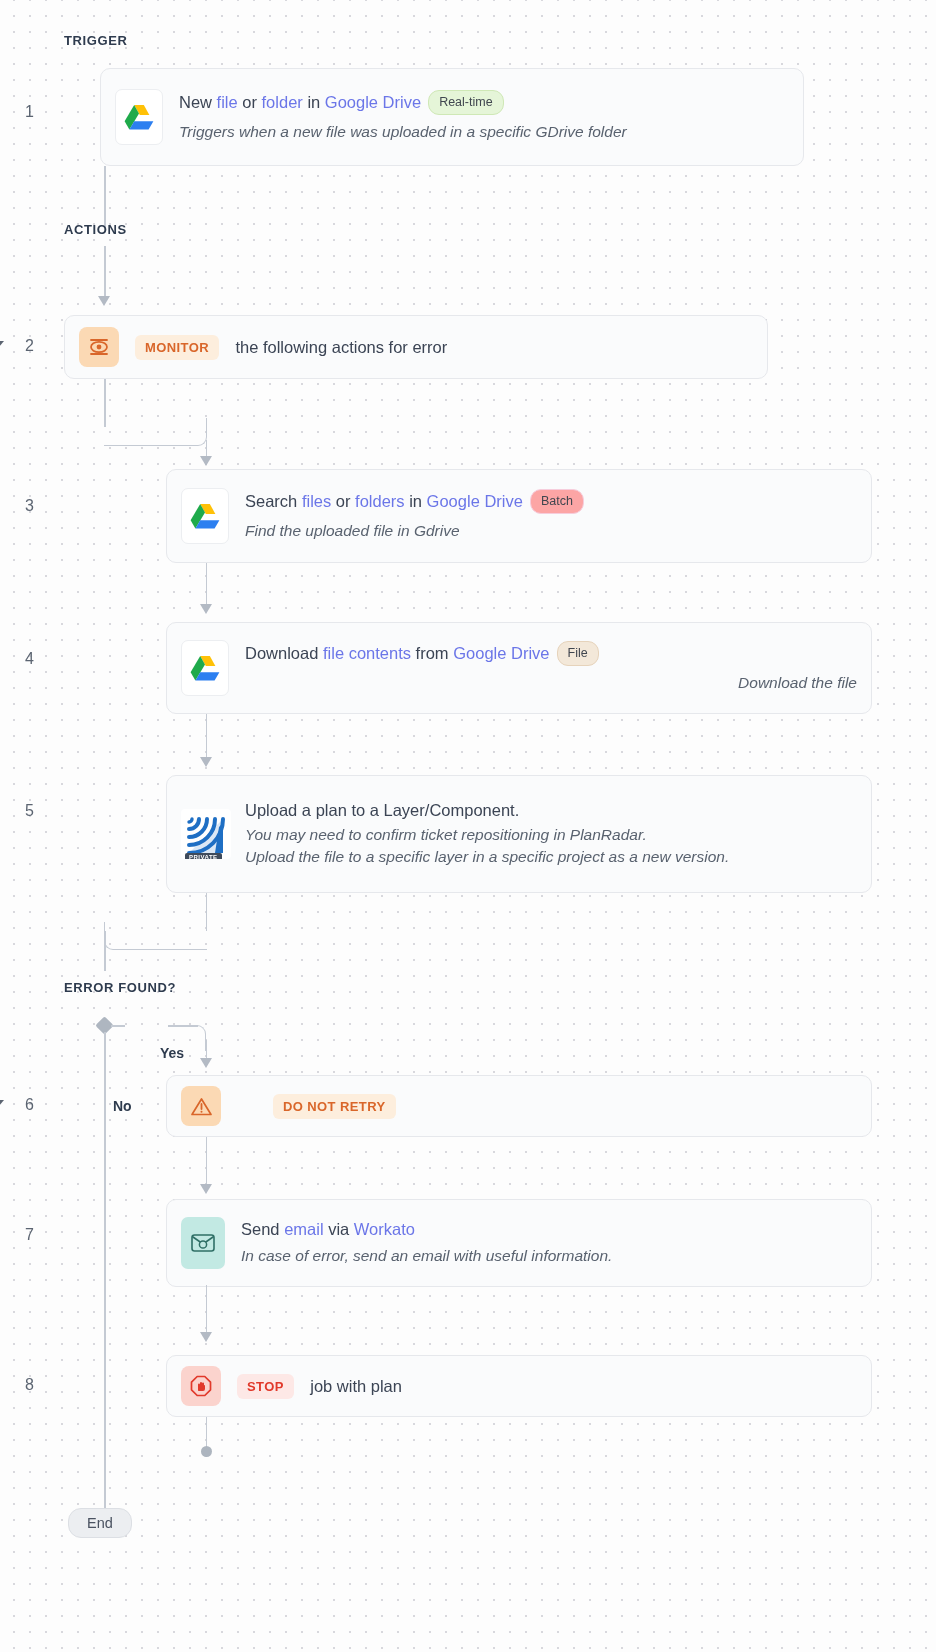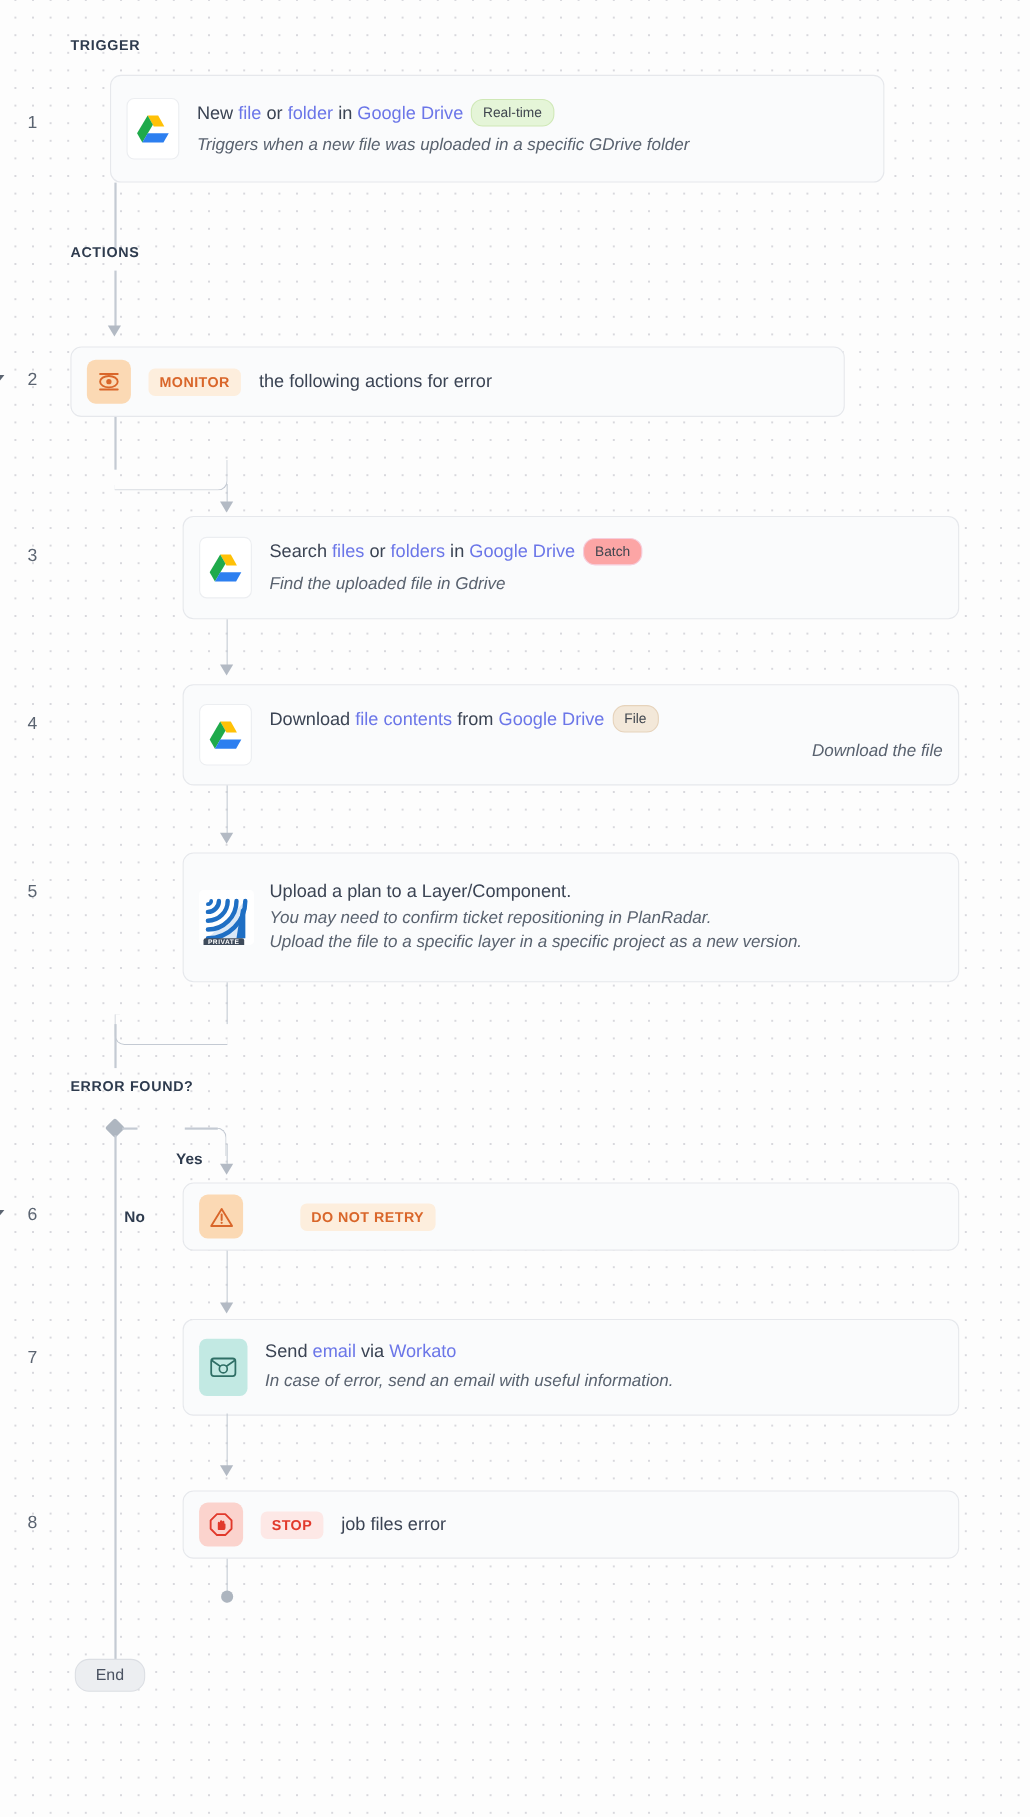--- a/index.html
+++ b/index.html
@@ -405,21 +405,21 @@
     <div class="icon-wrap">
       <div class="sq-icon red">
         <svg width="24" height="24" viewBox="0 0 24 24">
           <path d="M8.2 2.5 L15.8 2.5 L21.5 8.2 L21.5 15.8 L15.8 21.5 L8.2 21.5 L2.5 15.8 L2.5 8.2 Z" fill="none" stroke="#e1392b" stroke-width="1.7" stroke-linejoin="round"></path>
           <path d="M9 16.5 L9 10.5 q0-1 1-1 t1 1 L11 9 q0-1 1-1 t1 1 L13 9.6 q0-1 1-1 t1 1 L15 11.2 q1-.4 1 .8 L16 15 q0 2-2 2 L11 17 q-2 0-2-.5 Z" fill="#e1392b"></path>
         </svg>
       </div>
     </div>
     <div class="body">
       <span class="tag stop">STOP</span>
-      <span class="tag-text">job files error</span>
+      <span class="tag-text">job with plan</span>
     </div>
   </div>
 
   <div class="vline" style="left:205.5px; top:1417px; height:33px;"></div>
   <div class="dot-end" style="left:200.5px; top:1446px;"></div>
 
   <div class="end-pill" style="left:68px; top:1508px;">End</div>
 
 </div>
 

